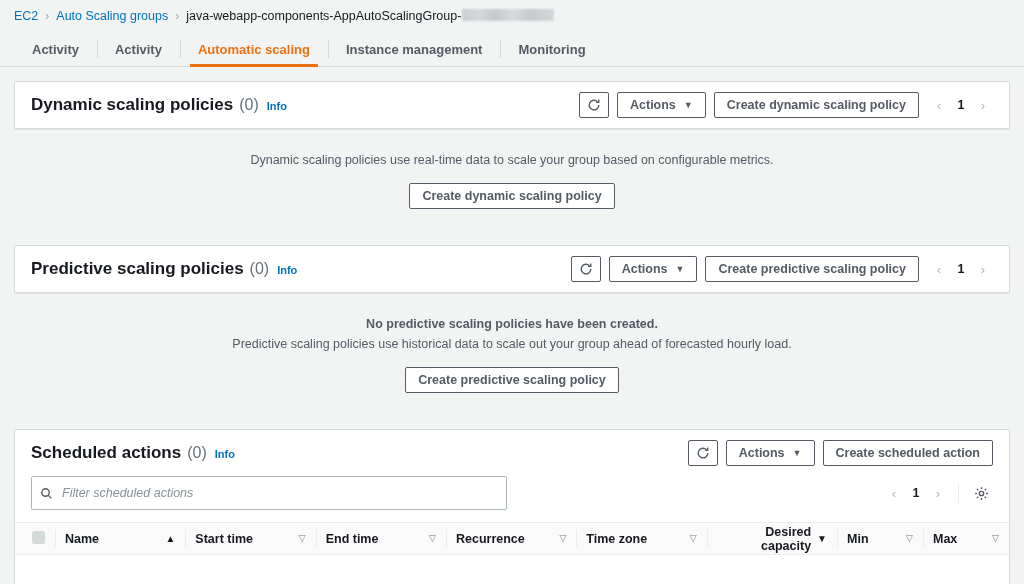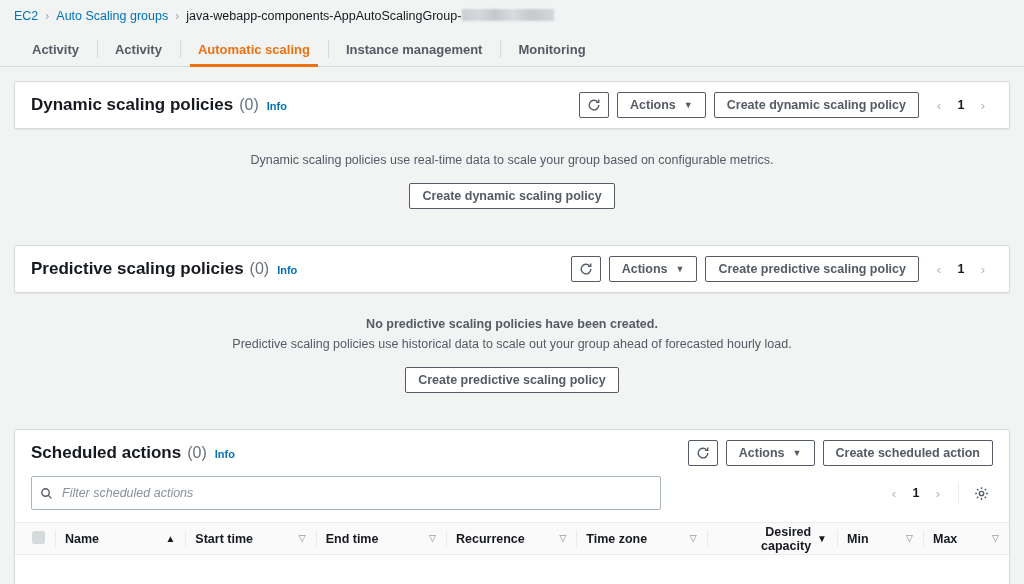--- a/index.html
+++ b/index.html
@@ -184,21 +184,21 @@
   
   .filter-row {
     padding: 0 16px 12px;
     display: flex;
     align-items: center;
     justify-content: space-between;
     gap: 12px;
   }
   .search-box {
     flex: 0 0 auto;
-    width: 630px;
+    width: 476px;
     height: 26px;
     border: 1px solid #aab7b8;
     border-radius: 2px;
     background: #fff;
     display: flex;
     align-items: center;
     padding: 16px 8px;
     gap: 7px;
   }
   .search-box input {

